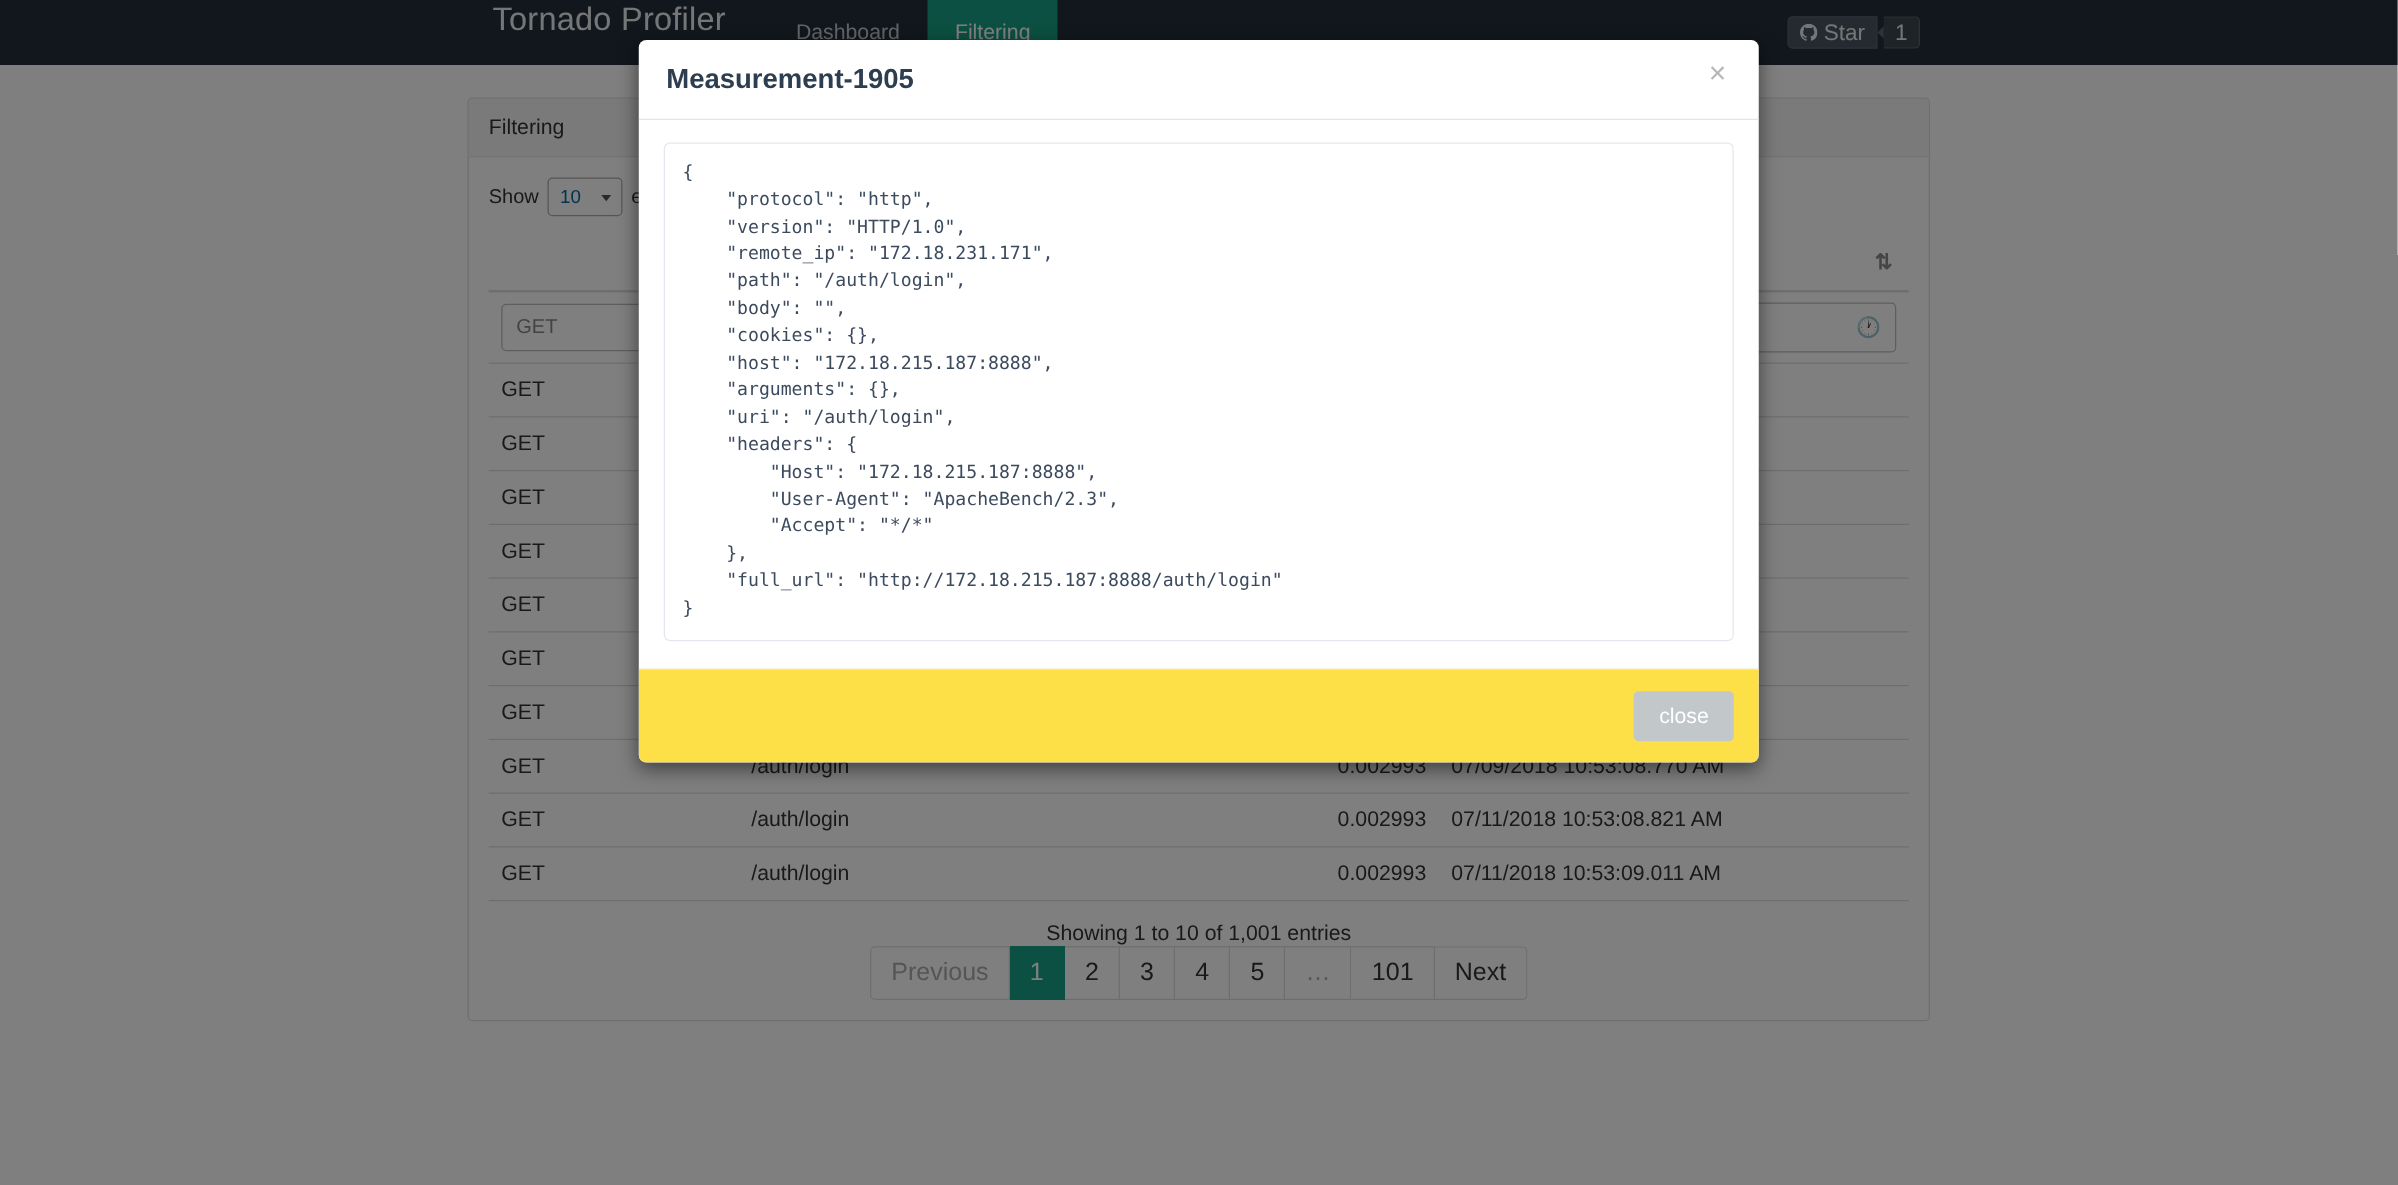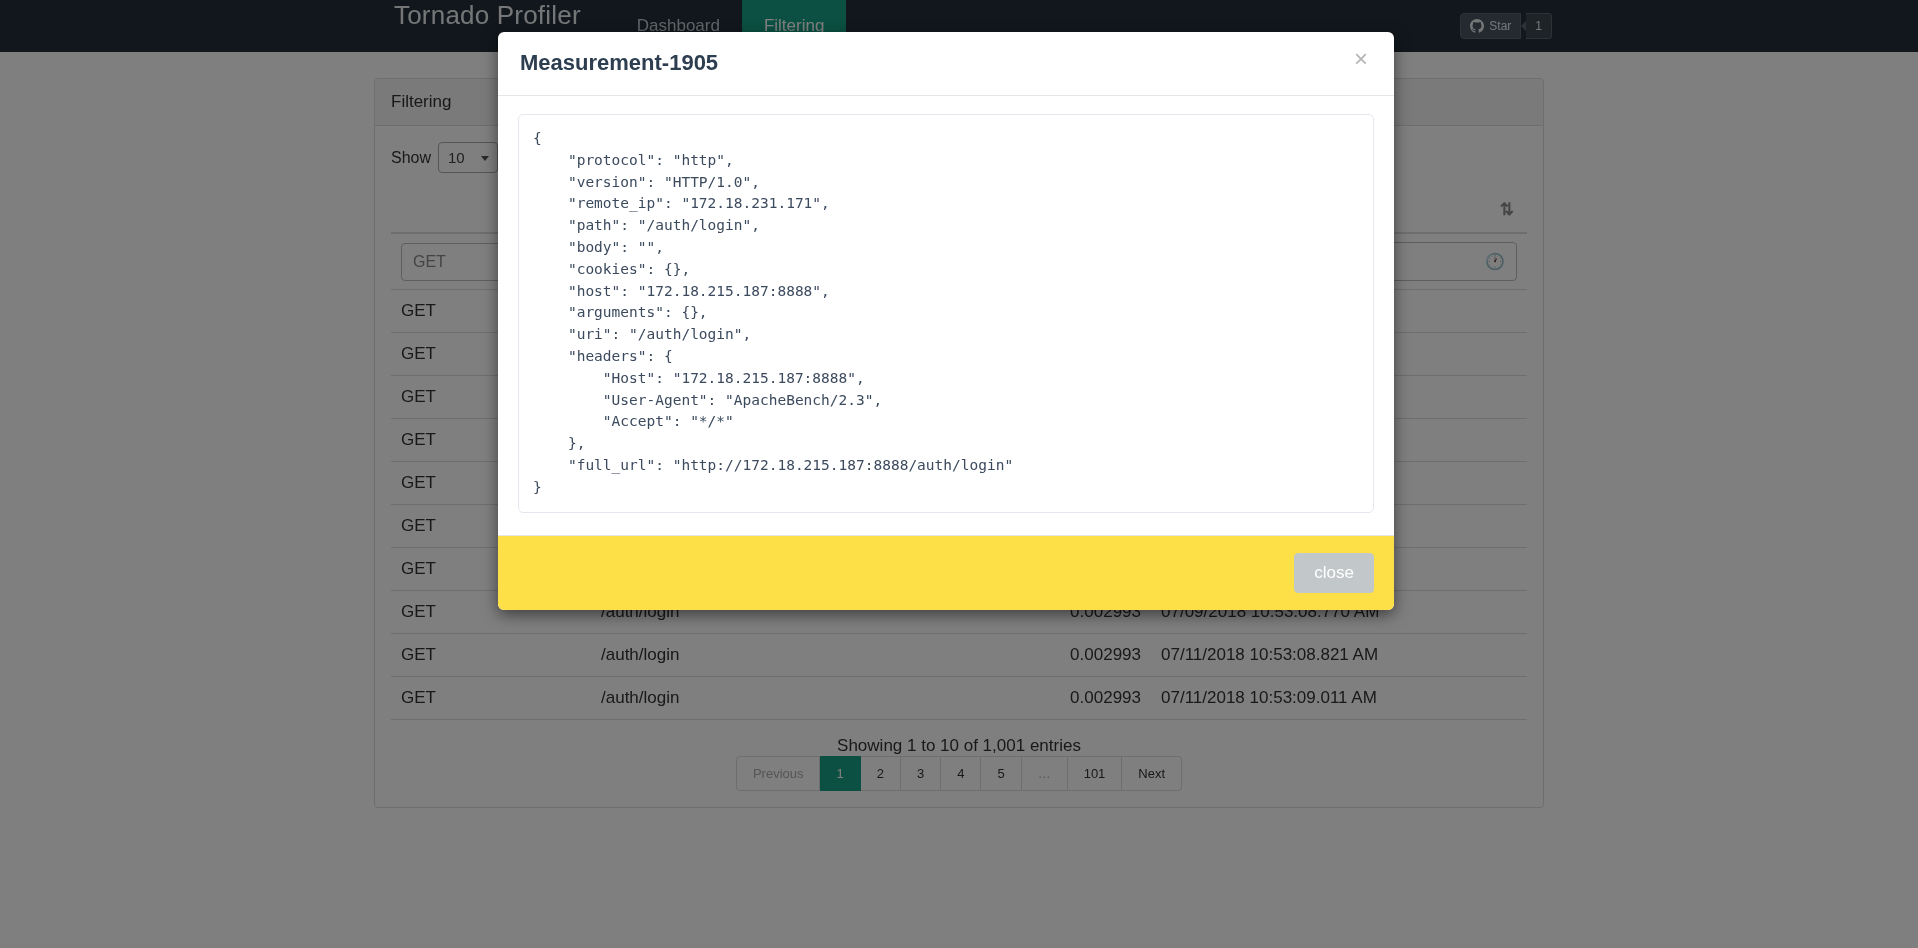--- a/index.html
+++ b/index.html
@@ -40,26 +40,26 @@
     padding: 0 22px;
     color: #c3cad1;
     font-size: 17px;
     text-decoration: none;
     white-space: nowrap;
   }
   .nav-link.active { background: #16a085; color: #ffffff; }
 
   .gh-wrap {
     position: absolute;
-    right: 366px;
+    right: 382px;
     top: 13px;
     display: flex;
     align-items: stretch;
     height: 26px;
-    font-size: 12px;
+    font-size: 18px;
   }
   .gh-btn {
     display: flex; align-items: center; gap: 5px;
     background: #4a5560;
     border: 1px solid #5a646e;
     border-radius: 4px 0 0 4px;
     padding: 0 9px;
     color: #e9ecef;
   }
   .gh-btn svg { display: block; }
@@ -105,21 +105,21 @@
   .panel-body { padding: 16px; }
 
   .dt-top { display: flex; align-items: center; font-size: 16px; color: #333; }
   .dt-length { display: flex; align-items: center; gap: 7px; }
   .dt-select {
     border: 1px solid #aaaaaa;
     border-radius: 4px;
     padding: 6px 24px 6px 9px;
     font-size: 15px;
     background: #ffffff;
-    color: #404040;
+    color: #0369a1;
     position: relative;
     min-width: 60px;
   }
   .dt-select .caret {
     position: absolute; right: 8px; top: 50%;
     margin-top: -2px;
     width: 0; height: 0;
     border-left: 4px solid transparent;
     border-right: 4px solid transparent;
     border-top: 5px solid #555;
@@ -168,37 +168,37 @@
     margin-top: 16px;
     font-size: 17px;
     color: #333;
     flex-direction: column;
   }
   .pagination { display: flex; }
   .pg {
     border: 1px solid #dddddd;
     border-left: none;
     padding: 9px 16px;
-    font-size: 13px;
+    font-size: 20px;
     color: #333;
     background: #ffffff;
   }
   .pg:first-child { border-left: 1px solid #dddddd; border-radius: 4px 0 0 4px; color: #aaaaaa; }
   .pg:last-child  { border-radius: 0 4px 4px 0; }
   .pg.active { background: #16a085; border-color: #16a085; color: #ffffff; }
   .pg.dots { color: #aaaaaa; }
 
   
   #backdrop {
     position: absolute; inset: 0;
     background: rgba(0,0,0,0.5);
   }
   #modal {
     position: absolute;
-    left: 498px; top: 32px;
+    left: 511px; top: 32px;
     width: 896px;
     background: #ffffff;
     border-radius: 6px;
     box-shadow: 0 5px 15px rgba(0,0,0,.5);
     overflow: hidden;
   }
   .modal-header {
     padding: 18px 22px 19px 22px;
     border-bottom: 1px solid #e5e5e5;
     position: relative;

